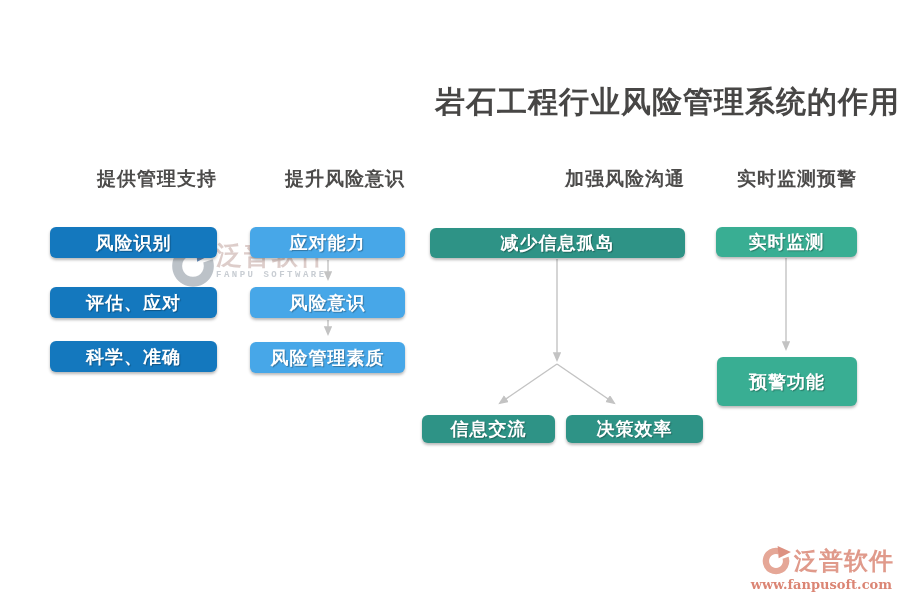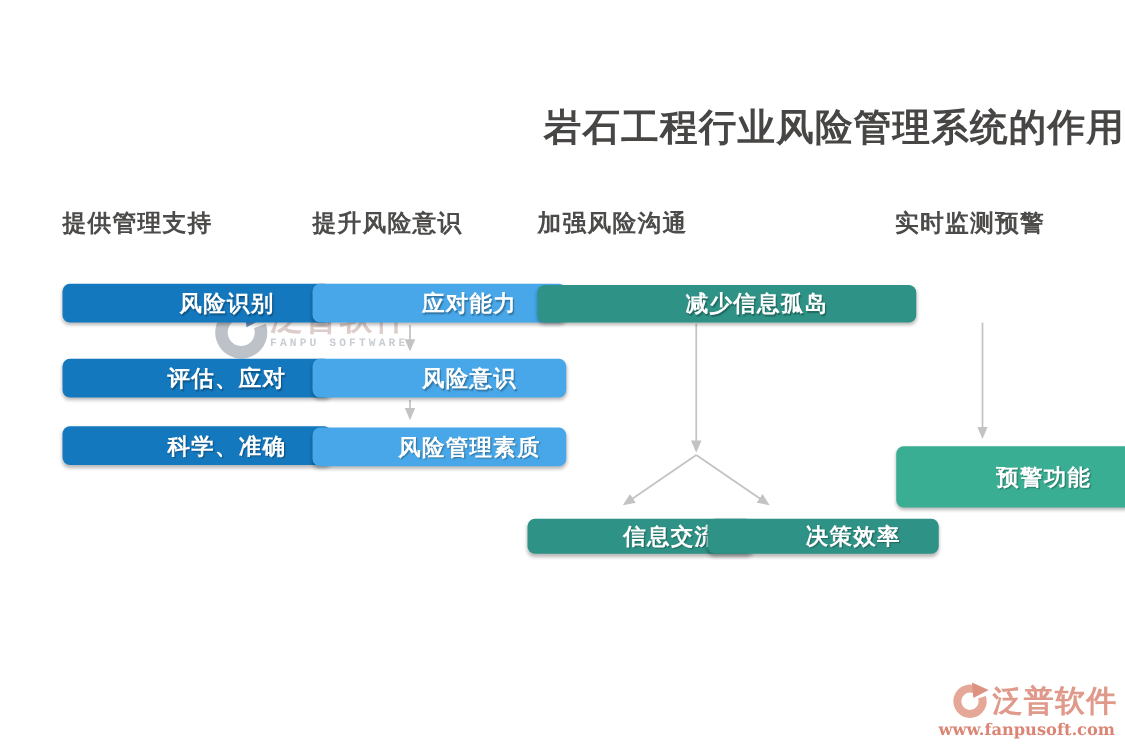--- a/index.html
+++ b/index.html
@@ -13,36 +13,35 @@
   .title{
     position:absolute;top:82px;left:0;width:100%;
     margin:0;text-align:right;
     font-size:30px;font-weight:bold;letter-spacing:1px;
     color:var(--title-text,#474645);
   }
   .col-header{
     position:absolute;top:166px;
     font-size:19px;font-weight:bold;letter-spacing:1px;
     color:var(--heading-text,#4c4b4a);
-    text-align:left;
+    text-align:right;
   }
   .h1{left:50px;width:167px}
   .h2{left:250px;width:155px}
   .h3{left:430px;width:255px}
   .h4{left:716px;width:141px}
 
   .node{
     position:absolute;z-index:2;
     display:flex;align-items:center;justify-content:center;
     color:var(--box-text,#fff);
     font-size:18px;font-weight:bold;letter-spacing:1px;
     border-radius:6px;
     box-shadow:0 2px 3px rgba(0,0,0,.28);
     text-shadow:1px 1px 1px rgba(0,0,0,.3);
-    padding-left:48px;
   }
   .c1{background:var(--column1-box,#1478be);left:50px;width:167px;height:31px}
   .c1.b1{top:227px}.c1.b2{top:287px}.c1.b3{top:341px}.c1.b4{top:394px}
   .c2{background:var(--column2-box,#47a7e8);left:250px;width:155px;height:31px}
   .c2.b1{top:227px}.c2.b2{top:287px}.c2.b3{top:342px}
   .c3{background:var(--column3-box,#2e9386)}
   .c3.top{left:430px;top:228px;width:255px;height:30px}
   .c3.bl{left:422px;top:415px;width:133px;height:28px}
   .c3.br{left:566px;top:415px;width:137px;height:28px}
   .c4{background:var(--column4-box,#39ae93)}
@@ -125,20 +124,21 @@
   <div class="node c1 b3">科学、准确</div>
 
   <div class="node c2 b1">应对能力</div>
   <div class="node c2 b2">风险意识</div>
   <div class="node c2 b3">风险管理素质</div>
 
   <div class="node c3 top">减少信息孤岛</div>
   <div class="node c3 bl">信息交流</div>
   <div class="node c3 br">决策效率</div>
 
+  <div class="node c4 b1">实时监测</div>
   <div class="node c4 b2">预警功能</div>
 
   <div class="footer-logo">
     <div class="fl-row">
       <svg width="32" height="32" viewBox="0 0 60 60" aria-hidden="true">
         <path fill="#e5a797" fill-rule="evenodd" d="M30,5 a25,25 0 1,0 0.05,0 Z M30,17 a13,13 0 1,1 -0.05,0 Z"></path>
         <polygon fill="#ffffff" points="30,30 41,-2 62,19"></polygon>
         <polygon fill="#dd9181" points="33,2 58,13 35,25"></polygon>
       </svg>
       <span class="fl-name">泛普软件</span>

